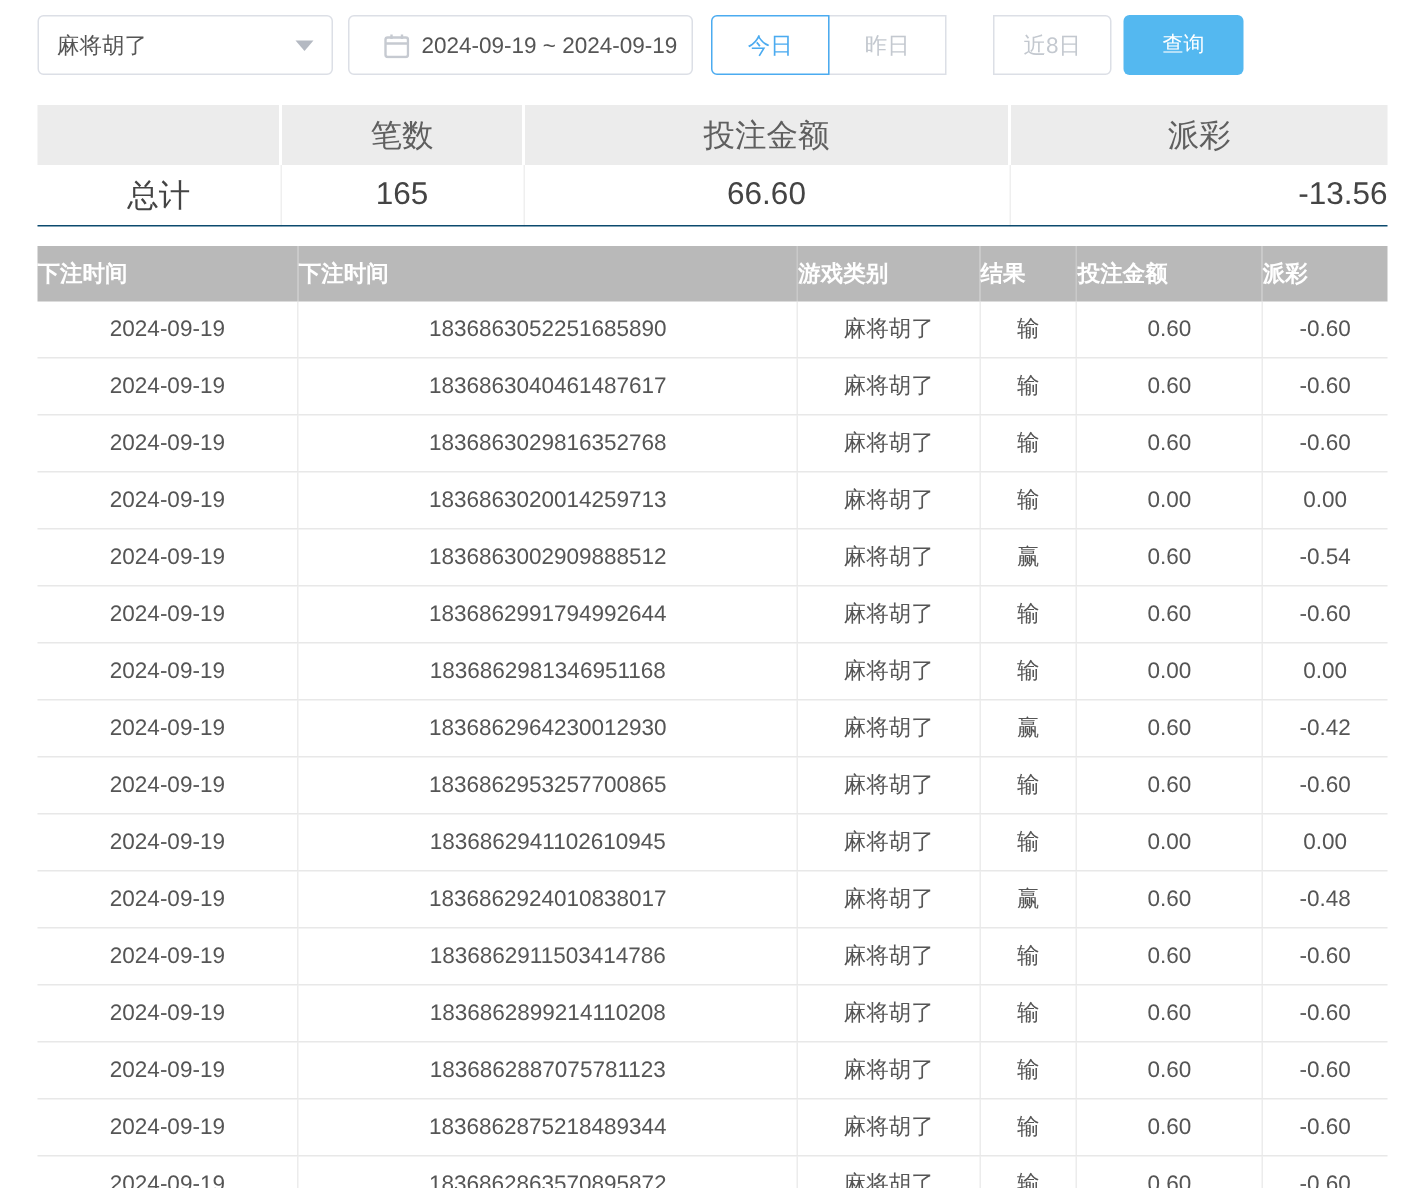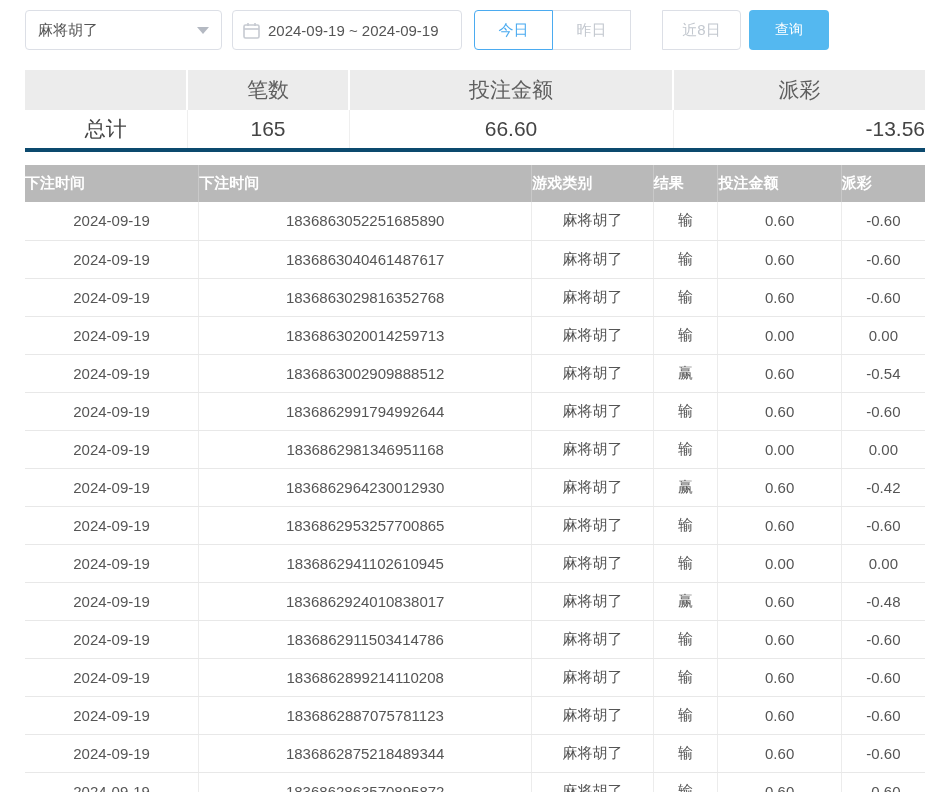--- a/index.html
+++ b/index.html
@@ -24,21 +24,21 @@
   .caret {
     width: 0; height: 0;
     border-left: 6px solid transparent; border-right: 6px solid transparent;
     border-top: 7px solid #b4b9c2;
   }
   .date-box {
     margin-left: 10px;
     width: 230px; height: 40px;
     border: 1px solid #dcdfe6; border-radius: 4px;
     display: flex; align-items: center;
-    padding: 0 10px; background: #fff; cursor: text;
+    padding: 0 23px; background: #fff; cursor: text;
   }
   .date-box svg { flex: 0 0 auto; margin-right: 8px; }
   .date-value { font-size: 15px; color: #555; white-space: nowrap; }
 
   .segmented { display: flex; margin-left: 12px; }
   .seg-btn {
     min-width: 79px; height: 40px;
     background: #fff;
     border: 1px solid #dcdfe6;
     margin-left: -1px;
@@ -63,21 +63,21 @@
   
   table { border-collapse: collapse; width: 900px; table-layout: fixed; }
   .summary-table { margin-bottom: 13px; font-size: 21px; }
   .summary-table th {
     background: #ececec; height: 40px; font-weight: normal;
     color: #5f5f5f; border-right: 2px solid #fff; text-align: center;
   }
   .summary-table th:last-child { border-right: none; }
   .summary-table td {
     height: 40px; text-align: center; color: #444;
-    border-right: 1px solid #efefef; border-bottom: 4px solid #0c4a6e;
+    border-right: 1px solid #efefef; border-bottom: 1px solid #0c4a6e;
     background: #fff;
   }
   .summary-table td:last-child { border-right: none; text-align: right; }
 
   
   .bet-table { font-size: 15px; }
   .bet-table th {
     background: #b9b9b9; color: #fff; font-weight: bold;
     height: 37px; text-align: left;
     border-right: 1px solid #c9c9c9;

